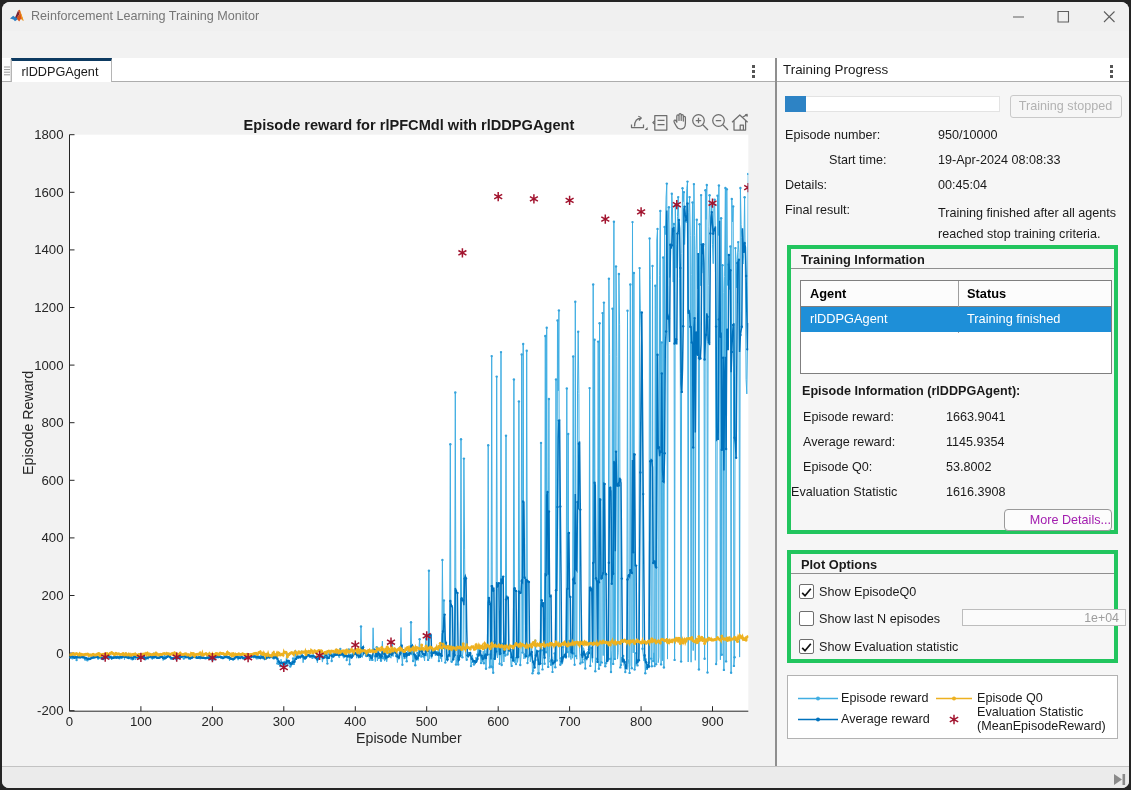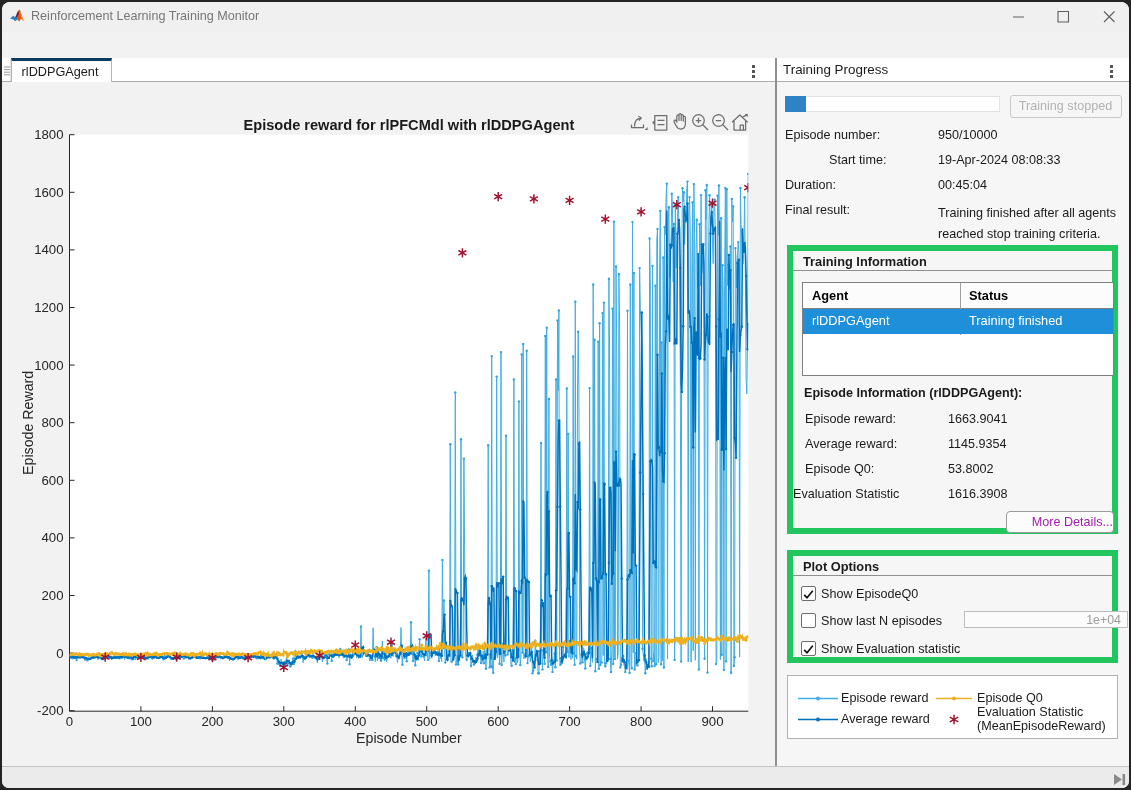--- a/index.html
+++ b/index.html
@@ -10,21 +10,21 @@
 #navy span { position:absolute; left:10px; top:8px; font-size:10.8px; font-weight:bold; color:#fff; letter-spacing:0; transform:scaleX(.94); transform-origin:left; }
 #hdr { position:absolute; left:0; top:56px; width:100%; height:24px; background:#fff; border-bottom:1px solid #adadad; }
 #grip { position:absolute; left:0; top:57px; width:9px; height:22px; background:#fdfdfd; border-right:1px solid #e0e0e0; }
 #tab { position:absolute; left:8.6px; top:56px; width:101px; height:24px; background:#fff; border-top:3px solid #0d3a61; border-left:1px solid #b5b5b5; border-right:1px solid #b5b5b5; font-size:12.7px; color:#1a1a1a; padding:4px 0 0 10px; }
 #splitter { position:absolute; left:773px; top:56px; width:2px; height:708px; background:#8f8f8f; }
 #rpanel { position:absolute; left:775px; top:80px; width:352px; height:684px; background:#f6f6f6; }
 #statusbar { position:absolute; left:0; top:764px; width:100%; height:22px; background:#ebebeb; border-top:1px solid #c3c3c3; }
 .dots3 { position:absolute; width:3px; }
 .dots3 b { display:block; width:2.6px; height:2.6px; background:#555; margin-bottom:2.4px; }
 .lrow { position:absolute; font-size:12.6px; color:#1a1a1a; white-space:nowrap; }
-.box { position:absolute; border:6px solid #22c55e; }
+.box { position:absolute; border:4px solid #22c55e; }
 .boxtitle { position:absolute; left:10px; top:3px; font-size:12.8px; font-weight:bold; color:#1a1a1a; }
 .cb { position:absolute; width:15px; height:15px; background:#fff; border:1px solid #6e6e6e; border-radius:2px; }
 </style></head>
 <body>
 <div id="win">
   <div id="titlebar">
     <svg class="abs" style="left:8px;top:7px" width="16" height="15" viewBox="0 0 16 15">
       <polygon points="0,9.5 3.2,6.8 5.2,8.2 6.8,6.4 8.4,9.8 5.0,12.2 3.4,10.4" fill="#2d7fc4"></polygon>
       <polygon points="5.2,8.2 8.2,1.2 9.6,5.2 6.8,8.8" fill="#7a2433"></polygon>
       <polygon points="6.8,8.8 9.6,5.2 8.2,1.2 9.8,0.8 13.6,11.8 11.0,9.8 9.2,12.6 7.4,10.4" fill="#d9541e"></polygon>
@@ -64,21 +64,21 @@
 
   <div class="abs" style="left:783px;top:94px;width:215px;height:16px;background:#fff;border:1px solid #e3e3e3;">
     <div style="position:absolute;left:-1px;top:-1px;width:21px;height:16px;background:#2d83c5;"></div>
   </div>
   <div class="abs" style="left:1007.5px;top:93px;width:112px;height:23px;border:1px solid #c9c9c9;border-radius:3px;color:#b2b2b2;font-size:12.6px;text-align:center;padding-top:3px;">Training stopped</div>
 
   <div class="lrow" style="left:783px;top:126px;">Episode number:</div>
     <div class="lrow" style="left:936px;top:126px;">950/10000</div>
   <div class="lrow" style="left:783px;top:151px;margin-left:44px;">Start time:</div>
     <div class="lrow" style="left:936px;top:151px;">19-Apr-2024 08:08:33</div>
-  <div class="lrow" style="left:783px;top:176px;">Duration:</div>
+  <div class="lrow" style="left:783px;top:176px;">Details:</div>
     <div class="lrow" style="left:936px;top:176px;">00:45:04</div>
   <div class="lrow" style="left:783px;top:201px;">Final result:</div>
   <div class="lrow" style="left:936px;top:201px;width:180px;white-space:normal;line-height:21px;">Training finished after all agents reached stop training criteria.</div>
 
   <div class="box" style="left:785px;top:242.6px;width:331px;height:289px;">
     <div class="boxtitle">Training Information</div>
     <div style="position:absolute;left:0;top:19.5px;width:100%;border-top:1px solid #8f8f8f;"></div>
 
     <div style="position:absolute;left:9px;top:31px;width:312px;height:94px;background:#fff;border:1px solid #7f7f7f;">
       <div style="position:absolute;left:0;top:0;width:100%;height:26px;border-bottom:1px solid #7f7f7f;background:#fcfcfc;"></div>

